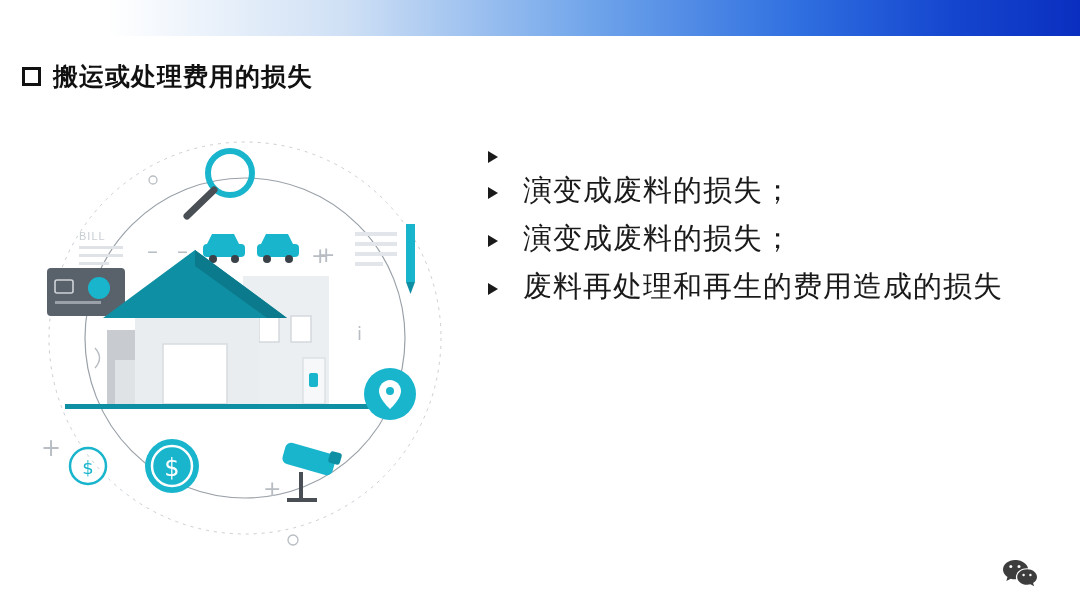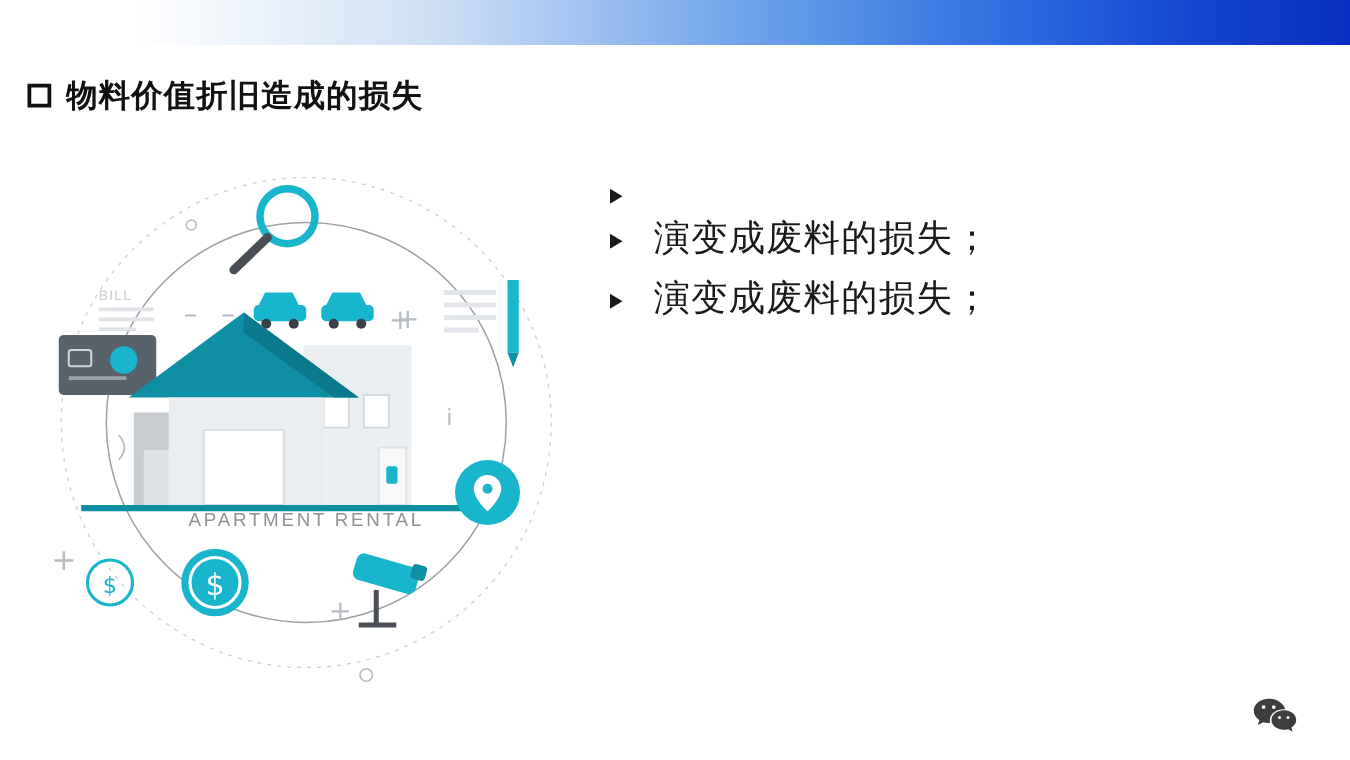--- a/index.html
+++ b/index.html
@@ -112,21 +112,21 @@
 </style>
 </head>
 <body>
 
 <div id="slide">
 
   <div id="topbar"></div>
 
   <div id="title-row">
     <div id="title-marker"></div>
-    <div id="title-text">物料价值折旧造成的损失</div>
+    <div id="title-text">搬运或处理费用的损失</div>
   </div>
 
   <div id="illustration">
     <svg width="420" height="430" viewBox="0 0 420 430">
 
       <circle cx="210" cy="210" r="196" fill="none" stroke="#c9ced3" stroke-width="1" stroke-dasharray="3 5"></circle>
 
       <circle cx="210" cy="210" r="160" fill="none" stroke="#9aa1a8" stroke-width="1.2"></circle>
 
       <circle cx="118" cy="52" r="4" fill="none" stroke="#b7bdc3" stroke-width="1.3"></circle>
@@ -222,21 +222,20 @@
         <text x="53" y="346" text-anchor="middle" font-family="DejaVu Sans, sans-serif" font-size="18" fill="#19b5cd">$</text>
       </g>
 
       <g>
         <rect x="248" y="320" width="52" height="22" rx="6" fill="#19b5cd" transform="rotate(16 274 331)"></rect>
         <rect x="294" y="324" width="12" height="12" rx="3" fill="#0f8fa3" transform="rotate(16 300 330)"></rect>
         <line x1="266" y1="344" x2="266" y2="372" stroke="#4a4f55" stroke-width="4"></line>
         <line x1="252" y1="372" x2="282" y2="372" stroke="#4a4f55" stroke-width="4"></line>
       </g>
     </svg>
-    <div id="illus-caption">APARTMENT RENTAL</div>
   </div>
 
   <div id="bullets">
     <div class="bullet">
       <span class="bullet-mark">
         <svg width="12" height="12" viewBox="0 0 12 12">
             <polygon points="1,0 11,6 1,12" fill="#1a1a1a"></polygon>
           </svg>
       </span>
     </div>
@@ -248,20 +247,28 @@
       </span>
       <span class="bullet-text">演变成废料的损失；</span>
     </div>
     <div class="bullet">
       <span class="bullet-mark">
         <svg width="12" height="12" viewBox="0 0 12 12">
             <polygon points="1,0 11,6 1,12" fill="#1a1a1a"></polygon>
           </svg>
       </span>
       <span class="bullet-text">演变成废料的损失；</span>
+    </div>
+    <div class="bullet">
+      <span class="bullet-mark">
+        <svg width="12" height="12" viewBox="0 0 12 12">
+            <polygon points="1,0 11,6 1,12" fill="#1a1a1a"></polygon>
+          </svg>
+      </span>
+      <span class="bullet-text">废料再处理和再生的费用造成的损失</span>
     </div>
   </div>
 
   <div id="watermark">
     <span id="wm-icon">
       <svg width="36" height="30" viewBox="0 0 36 30">
         <path d="M13,2 C6.4,2 1,6.3 1,11.6 c0,3 1.8,5.7 4.5,7.5 L4.3,23 l4.4,-2.3 c1.3,0.4 2.8,0.6 4.3,0.6 c0.4,0 0.8,0 1.2,-0.1 c-0.2,-0.7 -0.3,-1.4 -0.3,-2.1 c0,-4.9 4.9,-8.8 11,-8.8 c0.4,0 0.8,0 1.2,0.1 C25.2,5.9 19.7,2 13,2 z" fill="#3d3d3d"></path>
         <circle cx="8.8" cy="8.6" r="1.5" fill="#ffffff"></circle>
         <circle cx="17" cy="8.6" r="1.5" fill="#ffffff"></circle>
         <path d="M35,19 c0,-4.3 -4.4,-7.8 -9.9,-7.8 c-5.5,0 -9.9,3.5 -9.9,7.8 c0,4.3 4.4,7.8 9.9,7.8 c1.2,0 2.3,-0.2 3.4,-0.5 l3.6,1.9 l-1,-3.2 C33.4,23.6 35,21.5 35,19 z" fill="#3d3d3d"></path>

